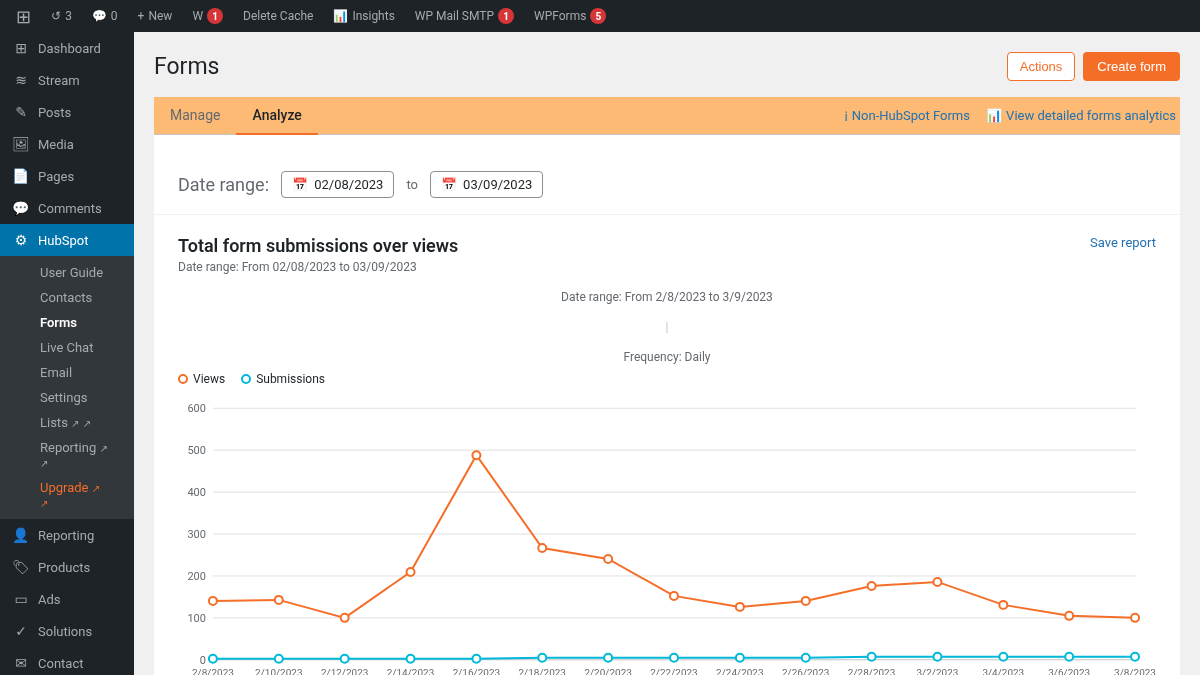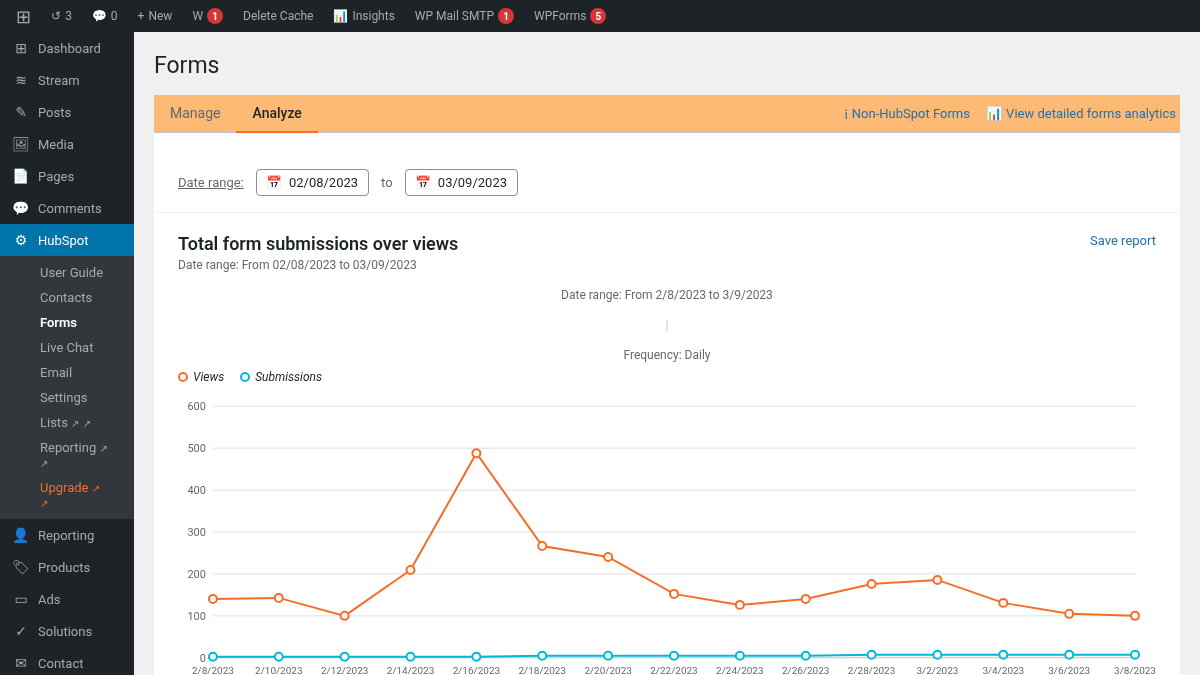--- a/index.html
+++ b/index.html
@@ -168,21 +168,21 @@
     }
 
     
     .date-range-bar {
       display: flex;
       align-items: center;
       gap: 12px;
       padding: 16px 24px;
       border-bottom: 1px solid #f0f0f1;
     }
-    .date-range-label { color: #646970; font-size: 13px; text-decoration: underline; }
+    .date-range-label { color: #646970; font-size: 18px; }
     .date-input {
       display: flex;
       align-items: center;
       gap: 6px;
       border: 1px solid #8c8f94;
       border-radius: 4px;
       padding: 5px 10px;
       font-size: 13px;
       background: #fff;
       cursor: pointer;
@@ -219,21 +219,20 @@
       display: flex;
       gap: 16px;
       align-items: center;
     }
     .legend-item {
       display: flex;
       align-items: center;
       gap: 5px;
       font-size: 12px;
       color: #1d2327;
-      font-style: italic;
     }
     .legend-dot {
       width: 10px;
       height: 10px;
       border-radius: 50%;
       border: 2px solid;
     }
     .legend-dot.views { border-color: #f56e28; background: #fff; }
     .legend-dot.submissions { border-color: #00b8d9; background: #fff; }
 
@@ -391,20 +390,24 @@
       <span class="sidebar-icon">◻</span>
       <span>WPForms</span>
     </div>
 
   </div>
 
   <div class="main">
 
     <div class="page-header">
       <h1 class="page-title">Forms</h1>
+      <div class="header-actions">
+        <button class="btn-actions">Actions</button>
+        <button class="btn-create">Create form</button>
+      </div>
     </div>
 
     <div class="tabs">
       <div class="tab">
         <span>Manage</span>
       </div>
       <div class="tab active">
         <span>Analyze</span>
       </div>
       <div class="tab-actions">

